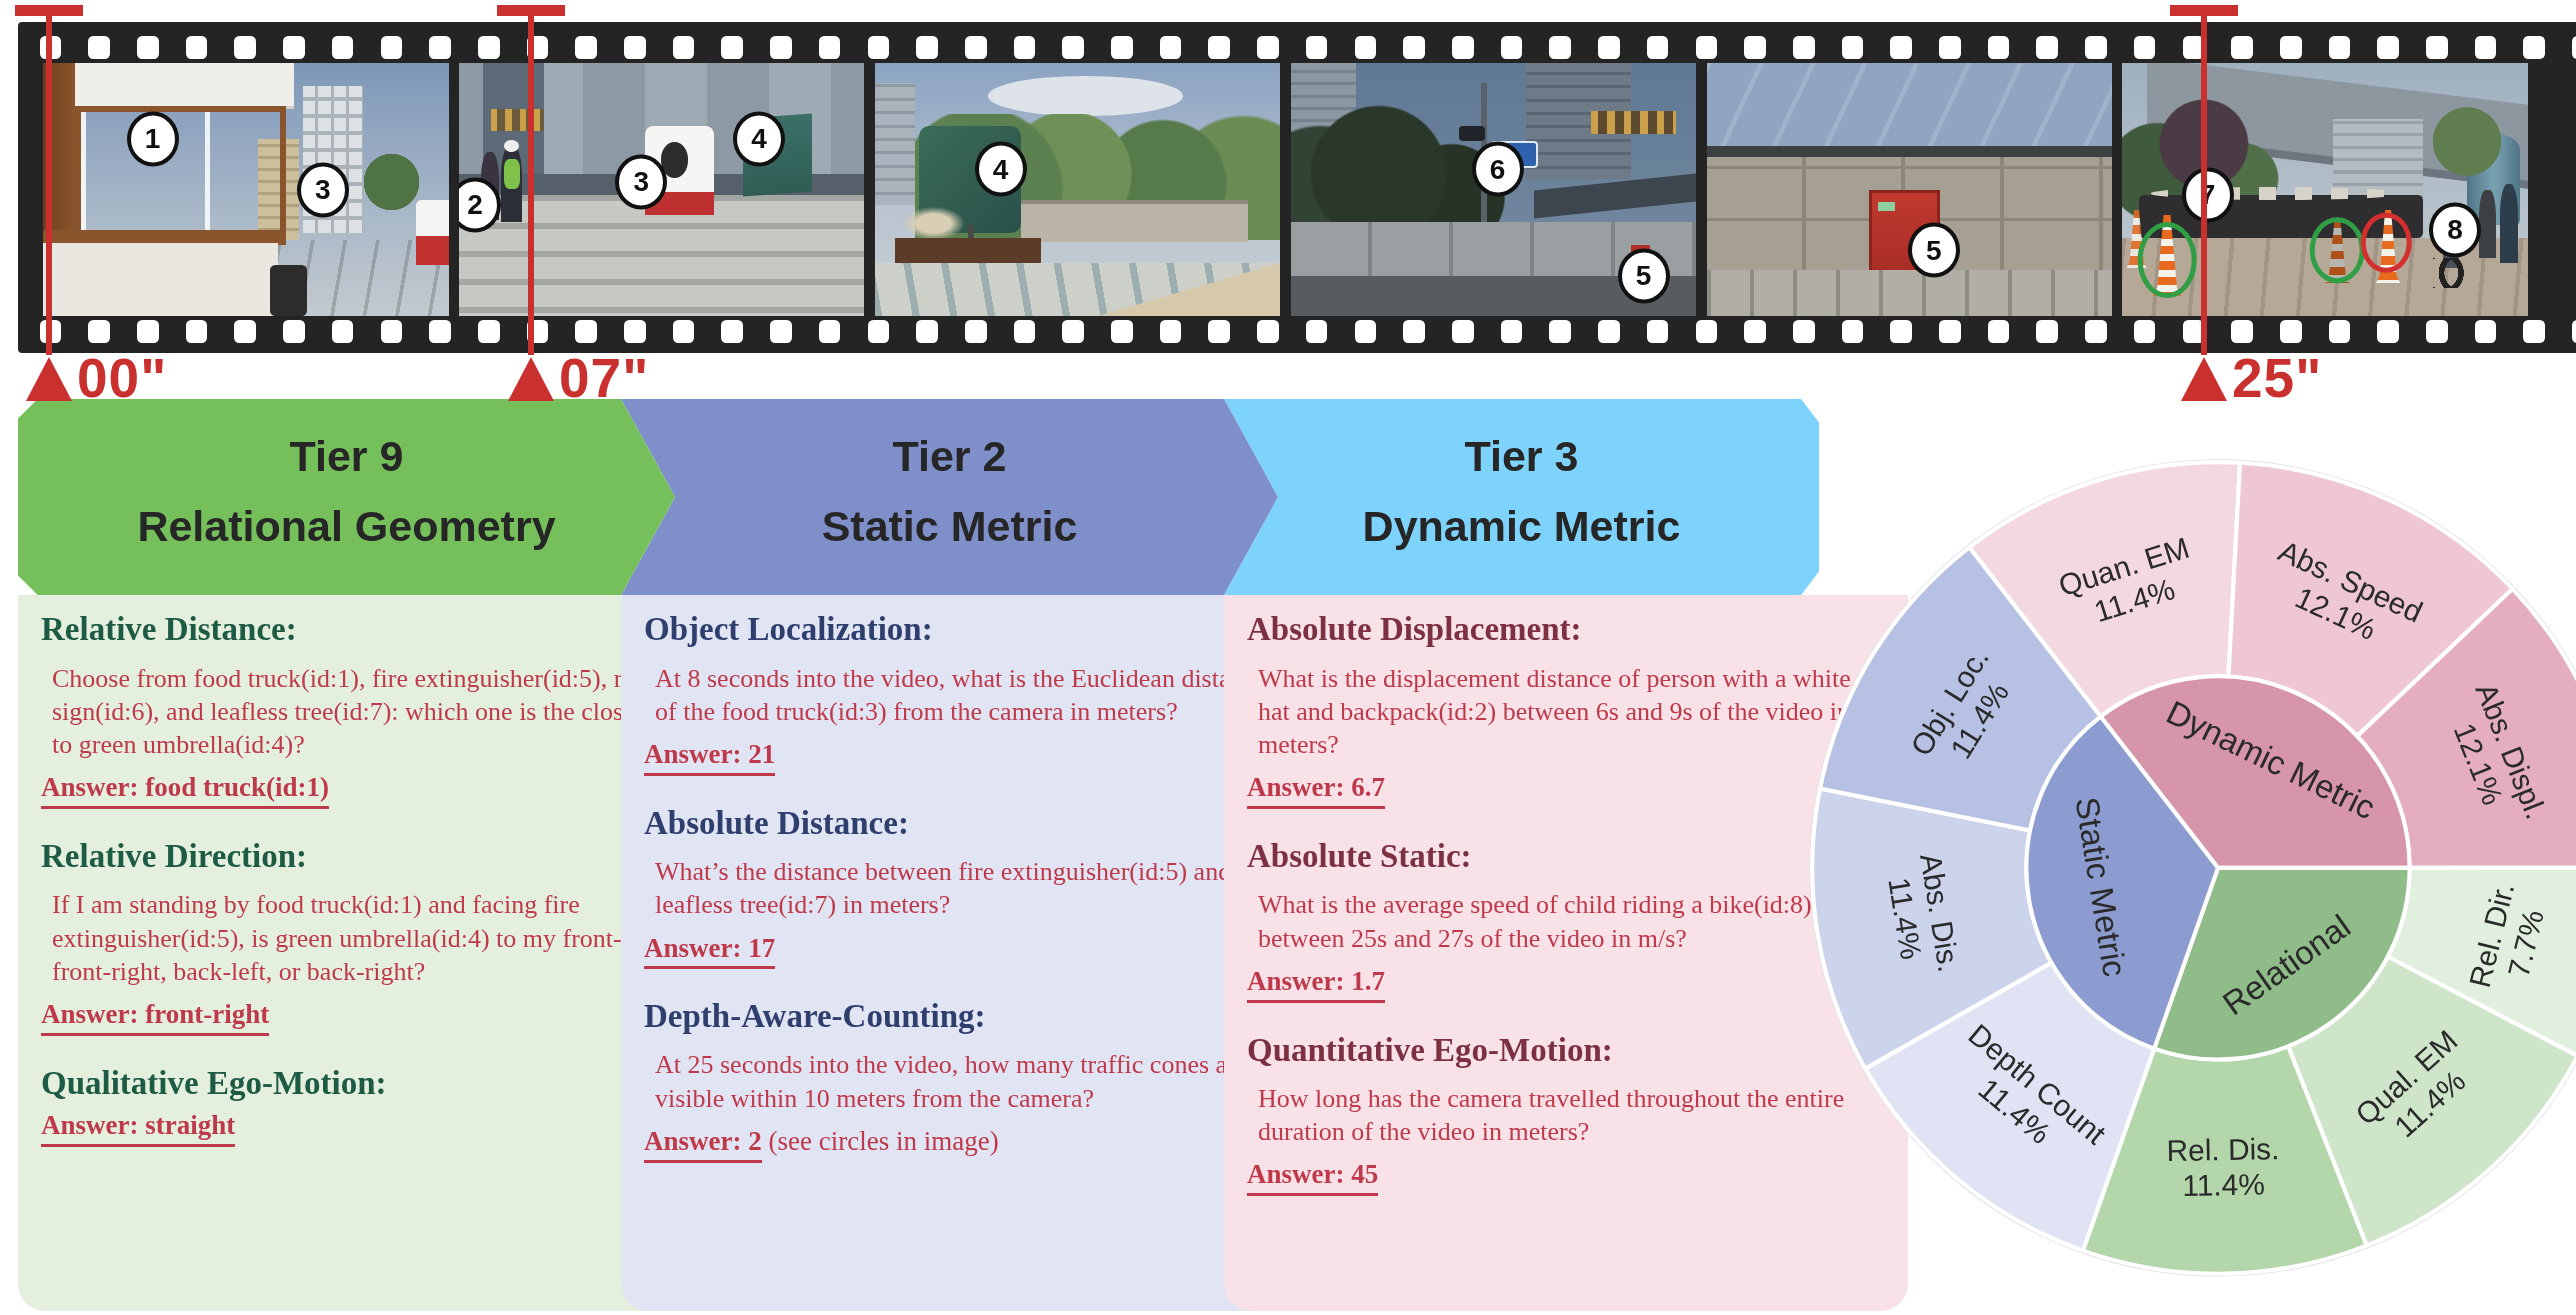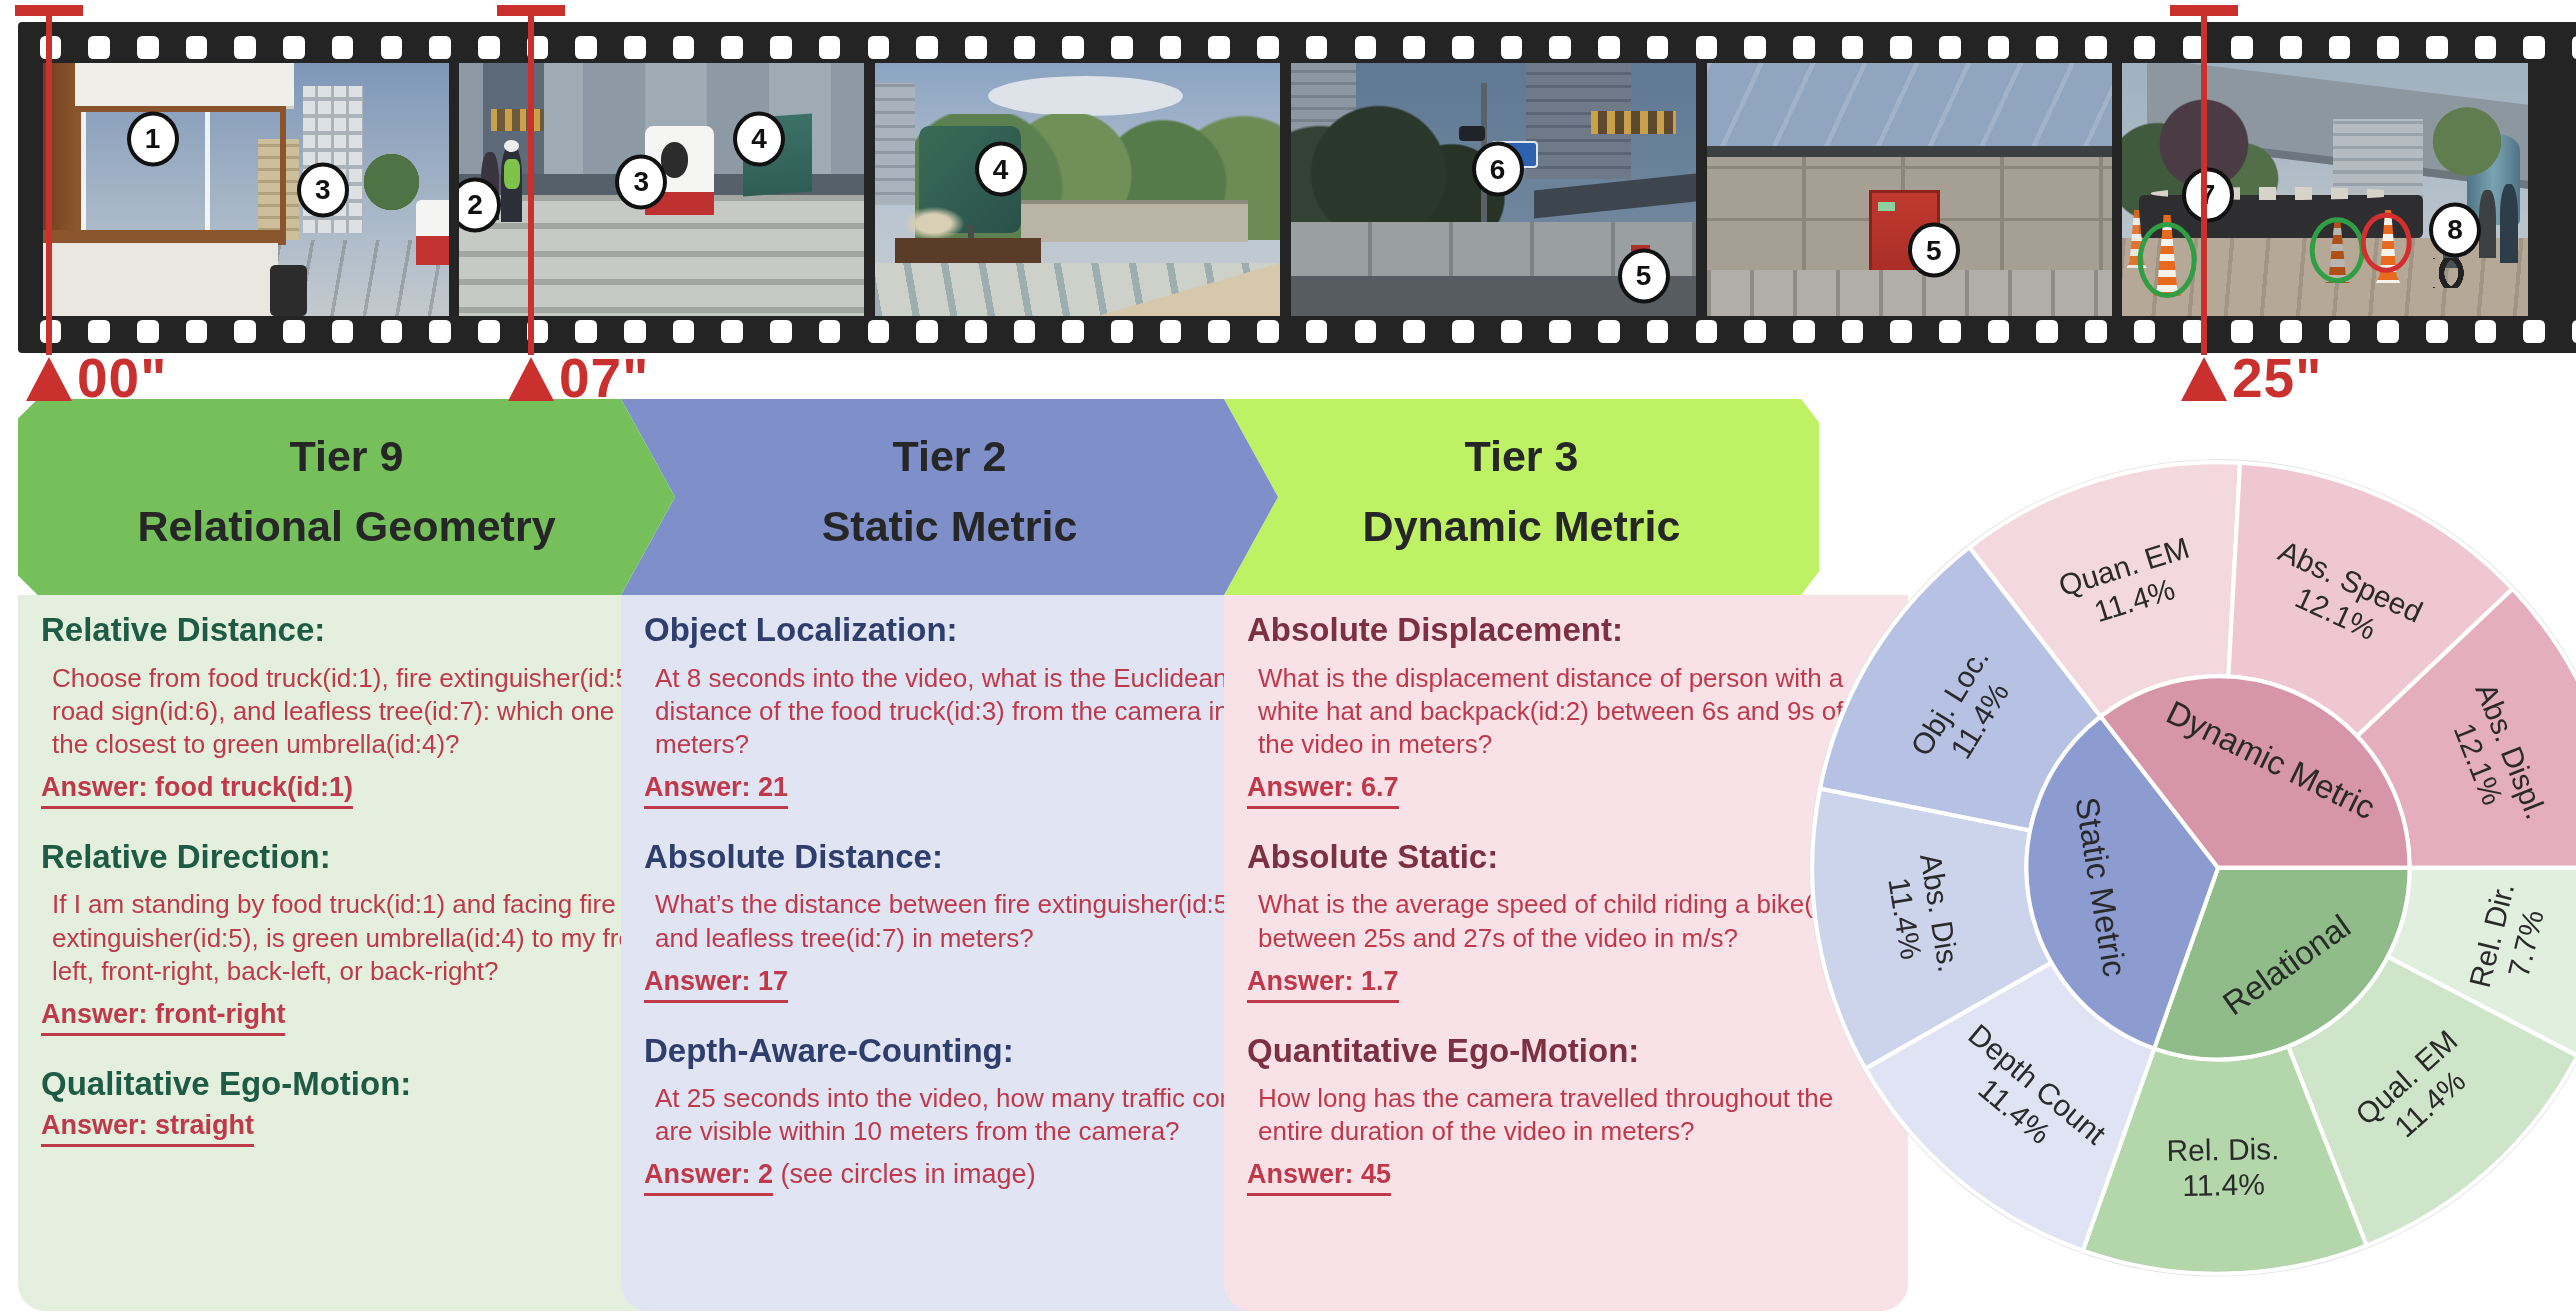--- a/index.html
+++ b/index.html
@@ -137,24 +137,24 @@
 
   
   .col{position:absolute;top:399px;width:595px;}
   .col1{left:18px}.col2{left:621px}.col3{left:1224px}
   .banner{position:absolute;top:0;left:0;height:196px;text-align:center;font-weight:bold;font-size:43px;
           line-height:1.62;color:#262626;padding-top:23px;box-sizing:border-box;}
   .banner1{width:657px;background:#76c05c;z-index:3;
      clip-path:polygon(0 10%,3% 0,calc(100% - 54px) 0,100% 50%,calc(100% - 54px) 100%,3% 100%,0 90%);}
   .banner2{width:657px;background:#7e8fc9;z-index:2;
      clip-path:polygon(0 0,calc(100% - 54px) 0,100% 50%,calc(100% - 54px) 100%,0 100%,54px 50%);}
-  .banner3{width:595px;background:#bef264;z-index:1;
+  .banner3{width:595px;background:#7dd3fc;z-index:1;
      clip-path:polygon(0 0,97% 0,100% 12%,100% 88%,97% 100%,0 100%,54px 50%);}
   .tierbody{position:absolute;top:196px;left:0;width:684px;height:716px;box-sizing:border-box;
-            padding:14.4px 23px 15.5px 23px;border-radius:0 0 27px 27px;overflow:hidden;}
+            padding:14.4px 23px 15.5px 23px;border-radius:0 0 27px 27px;overflow:hidden;font-family:Liberation Serif, serif;}
   .body1{background:#e4f0dd}.body2{background:#e0e4f3}.body3{background:#f8e2e8}
   .qa h3{margin:0 0 6.2px 0;font-size:33px;line-height:1.25;}
   .col1 .qa h3{color:#1e5b45}.col2 .qa h3{color:#2f3f6d}.col3 .qa h3{color:#7c3042}
   .qa p{margin:11px;font-size:26px;line-height:1.28;color:#bf394a;}
   .qa .ansrow{margin-top:6.2px;font-size:27px;color:#bf394a;}
   .ans{font-weight:bold;border-bottom:3.6px solid #bf394a;padding-bottom:2.6px;display:inline-block;line-height:1.15;}
   .ans-note{font-weight:normal;}
   .qa + .qa{margin-top:27px;}
 
   

